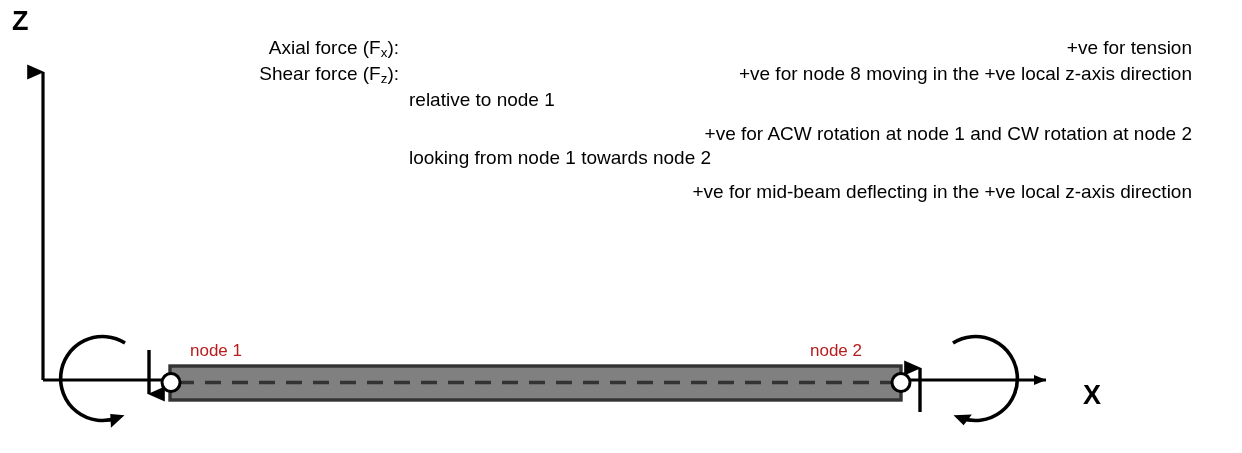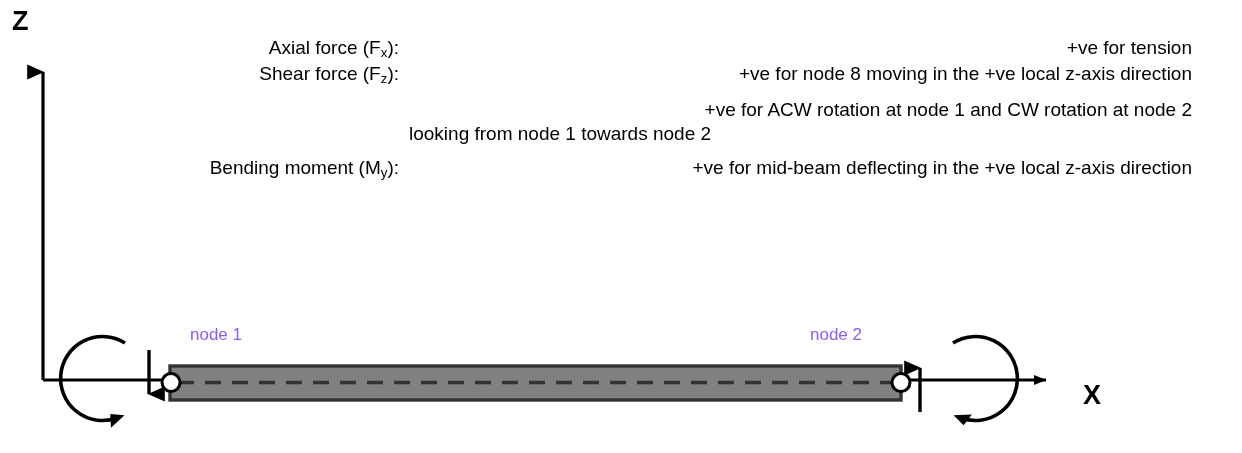--- a/index.html
+++ b/index.html
@@ -73,21 +73,22 @@
     position: relative;
     top: 0.26em;
   }
 
   
   .node-caption {
     position: absolute;
     font-size: 17px;
     line-height: 1;
     white-space: nowrap;
-    color: #8b5cf6;
+    color: #b91c1c;
+    margin-top: 16px;
   }
   #node-1-label { left: 190px; top: 326px; }
   #node-2-label { left: 810px; top: 326px; }
 </style>
 </head>
 <body>
 
 <div id="canvas">
 
   <div class="axis-label" id="z-axis-label">Z</div>
@@ -160,31 +161,29 @@
       </div>
       <div class="def-desc">+ve for tension</div>
     </div>
 
     <div class="def-row">
       <div class="def-term">
         <span>Shear force (F</span><sub>z</sub><span>):</span>
       </div>
       <div class="def-desc">+ve for node 8 moving in the +ve local z-axis direction</div>
     </div>
+    <div class="def-cont">relative to node 1</div>
 
     <div class="spacer-sm"></div>
 
     <div class="def-row">
       <div class="def-desc">+ve for ACW rotation at node 1 and CW rotation at node 2</div>
     </div>
     <div class="def-cont">looking from node 1 towards node 2</div>
 
     <div class="spacer-sm"></div>
 
     <div class="def-row">
-      <div class="def-term">
-        <span>Bending moment (M</span><sub>y</sub><span>):</span>
-      </div>
       <div class="def-desc">+ve for mid-beam deflecting in the +ve local z-axis direction</div>
     </div>
 
   </div>
 </div>
 
 </body></html>

